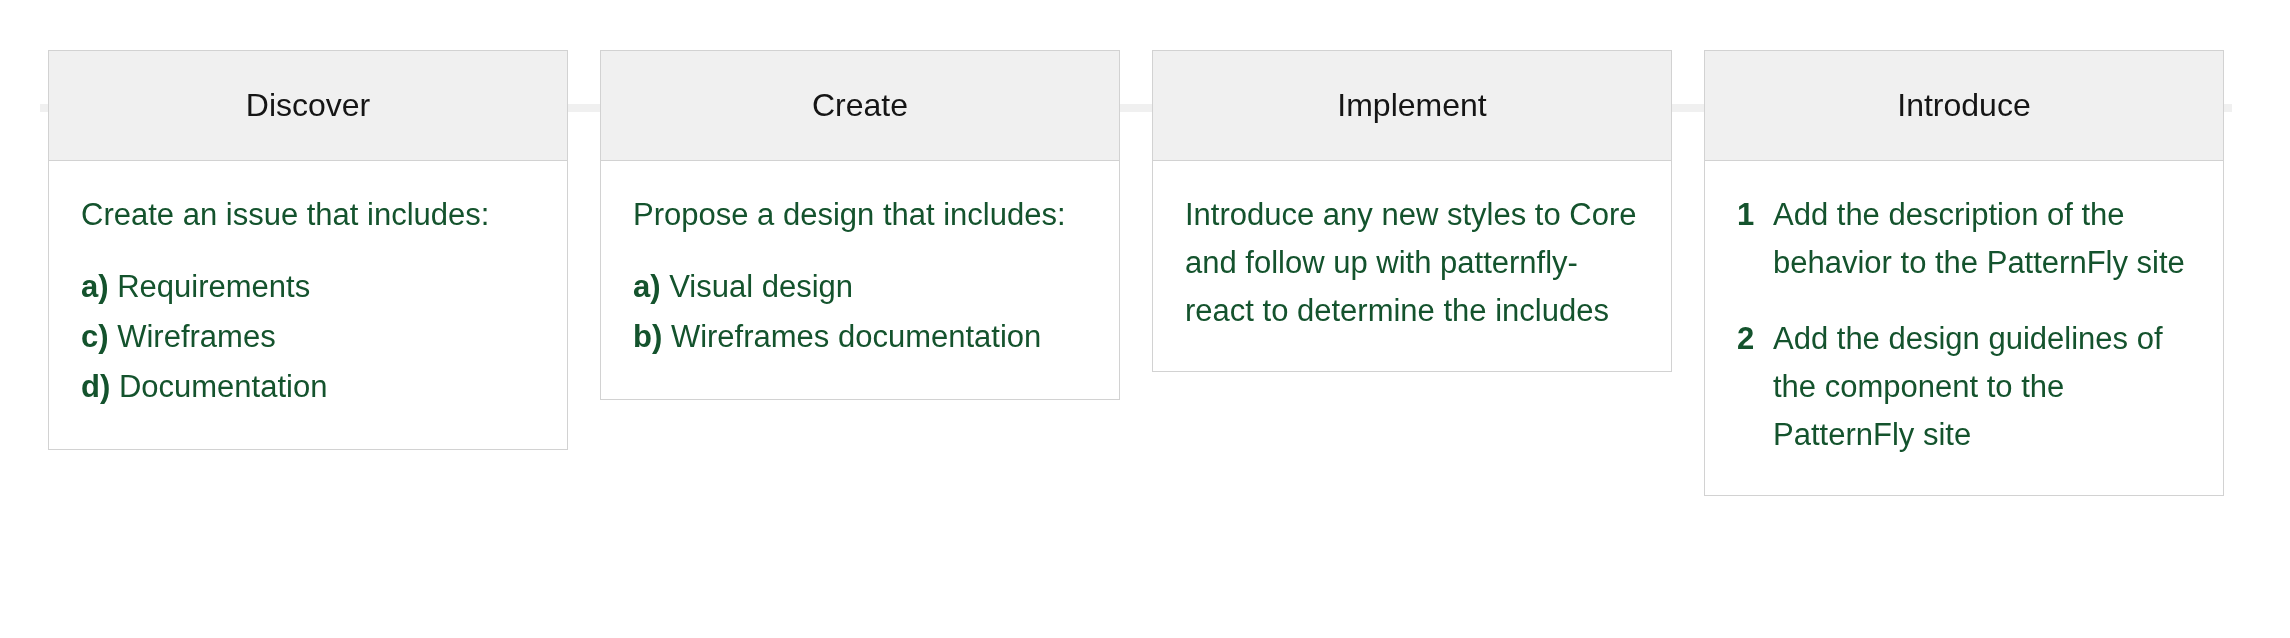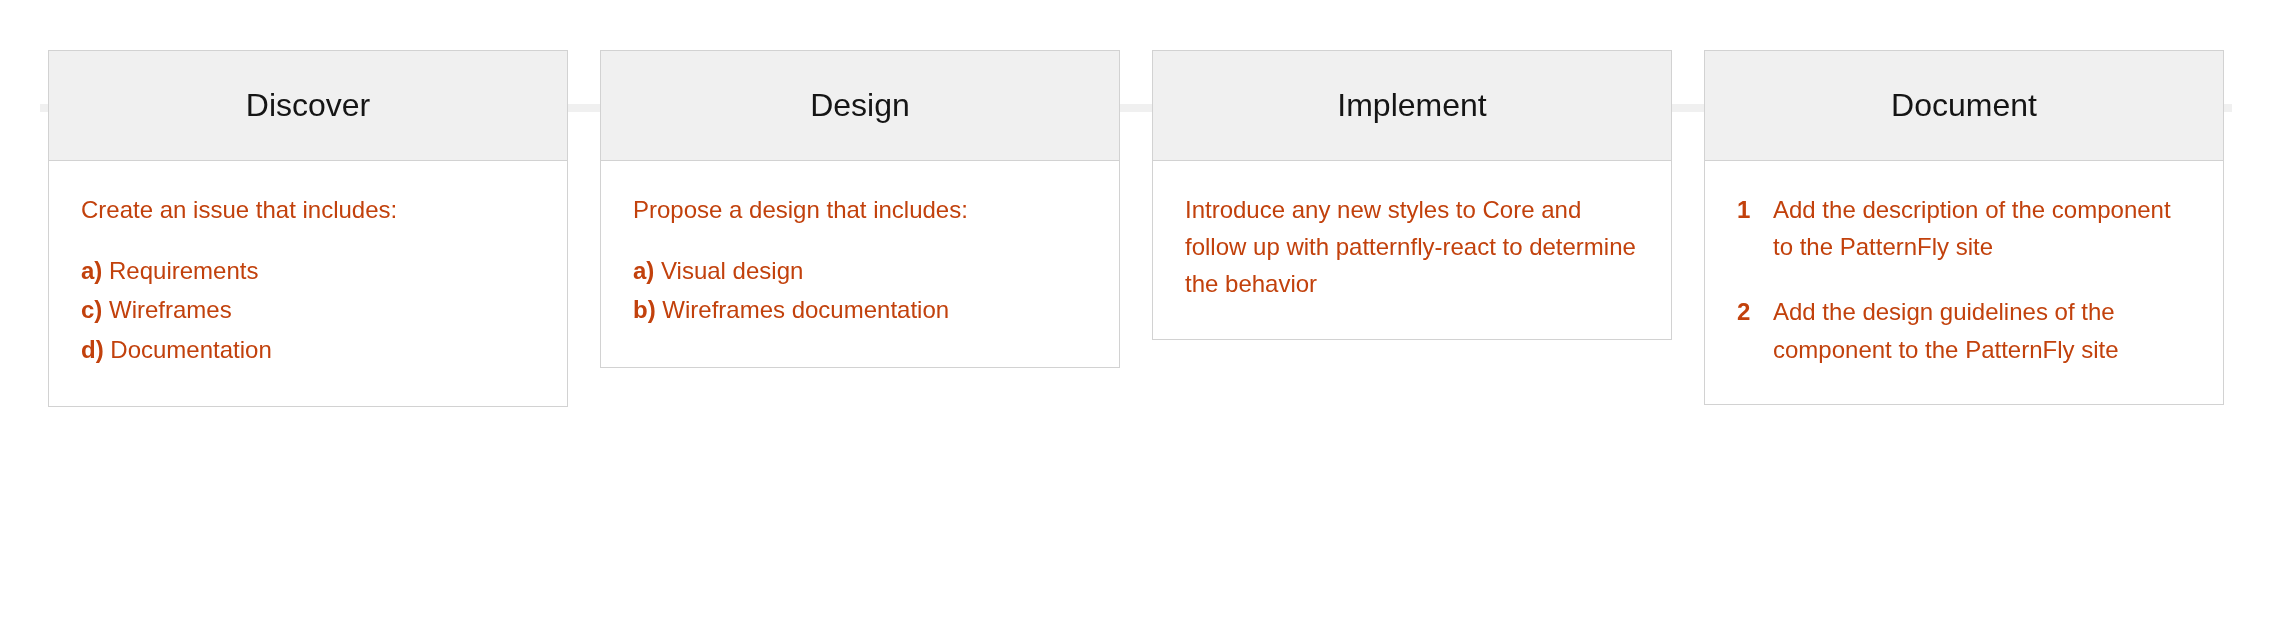--- a/index.html
+++ b/index.html
@@ -44,23 +44,23 @@
     background: #f0f0f0;
     text-align: center;
     font-size: 32px;
     font-weight: 400;
     padding: 36px 10px;
     border-bottom: 1px solid #d2d2d2;
     color: #151515;
   }
   .card-body {
     padding: 30px 32px 36px 32px;
-    font-size: 24px;
+    font-size: 31px;
     line-height: 1.55;
-    color: #c2410c;
+    color: #14532d;
   }
   .lead { margin: 0 0 24px 0; }
   .plain-list, .num-list {
     list-style: none;
     margin: 0;
     padding: 0;
   }
   .plain-list li { margin: 0 0 2px 0; }
   .num-list li {
     display: flex;
@@ -87,48 +87,48 @@
           <li><span class="bold">a)</span> <span>Requirements</span></li>
           <li><span class="bold">c)</span> <span>Wireframes</span></li>
           <li><span class="bold">d)</span> <span>Documentation</span></li>
         </ul>
       </div>
     </div>
 
     <div class="connector"></div>
 
     <div class="card">
-      <div class="card-header">Design</div>
+      <div class="card-header">Create</div>
       <div class="card-body">
         <p class="lead">Propose a design that includes:</p>
         <ul class="plain-list">
           <li><span class="bold">a)</span> <span>Visual design</span></li>
           <li><span class="bold">b)</span> <span>Wireframes documentation</span></li>
         </ul>
       </div>
     </div>
 
     <div class="connector"></div>
 
     <div class="card">
       <div class="card-header">Implement</div>
       <div class="card-body">
-        <p style="margin:0;">Introduce any new styles to Core and follow up with patternfly-react to determine the behavior</p>
+        <p style="margin:0;">Introduce any new styles to Core and follow up with patternfly-react to determine the includes</p>
       </div>
     </div>
 
     <div class="connector"></div>
 
     <div class="card">
-      <div class="card-header">Document</div>
+      <div class="card-header">Introduce</div>
       <div class="card-body">
         <ul class="num-list">
           <li>
             <span class="num">1</span>
-            <span>Add the description of the component to the PatternFly site</span>
+            <span>Add the description of the behavior to the PatternFly site</span>
           </li>
           <li>
             <span class="num">2</span>
             <span>Add the design guidelines of the component to the PatternFly site</span>
           </li>
         </ul>
       </div>
     </div>
 
     <div class="end-connector"></div>

